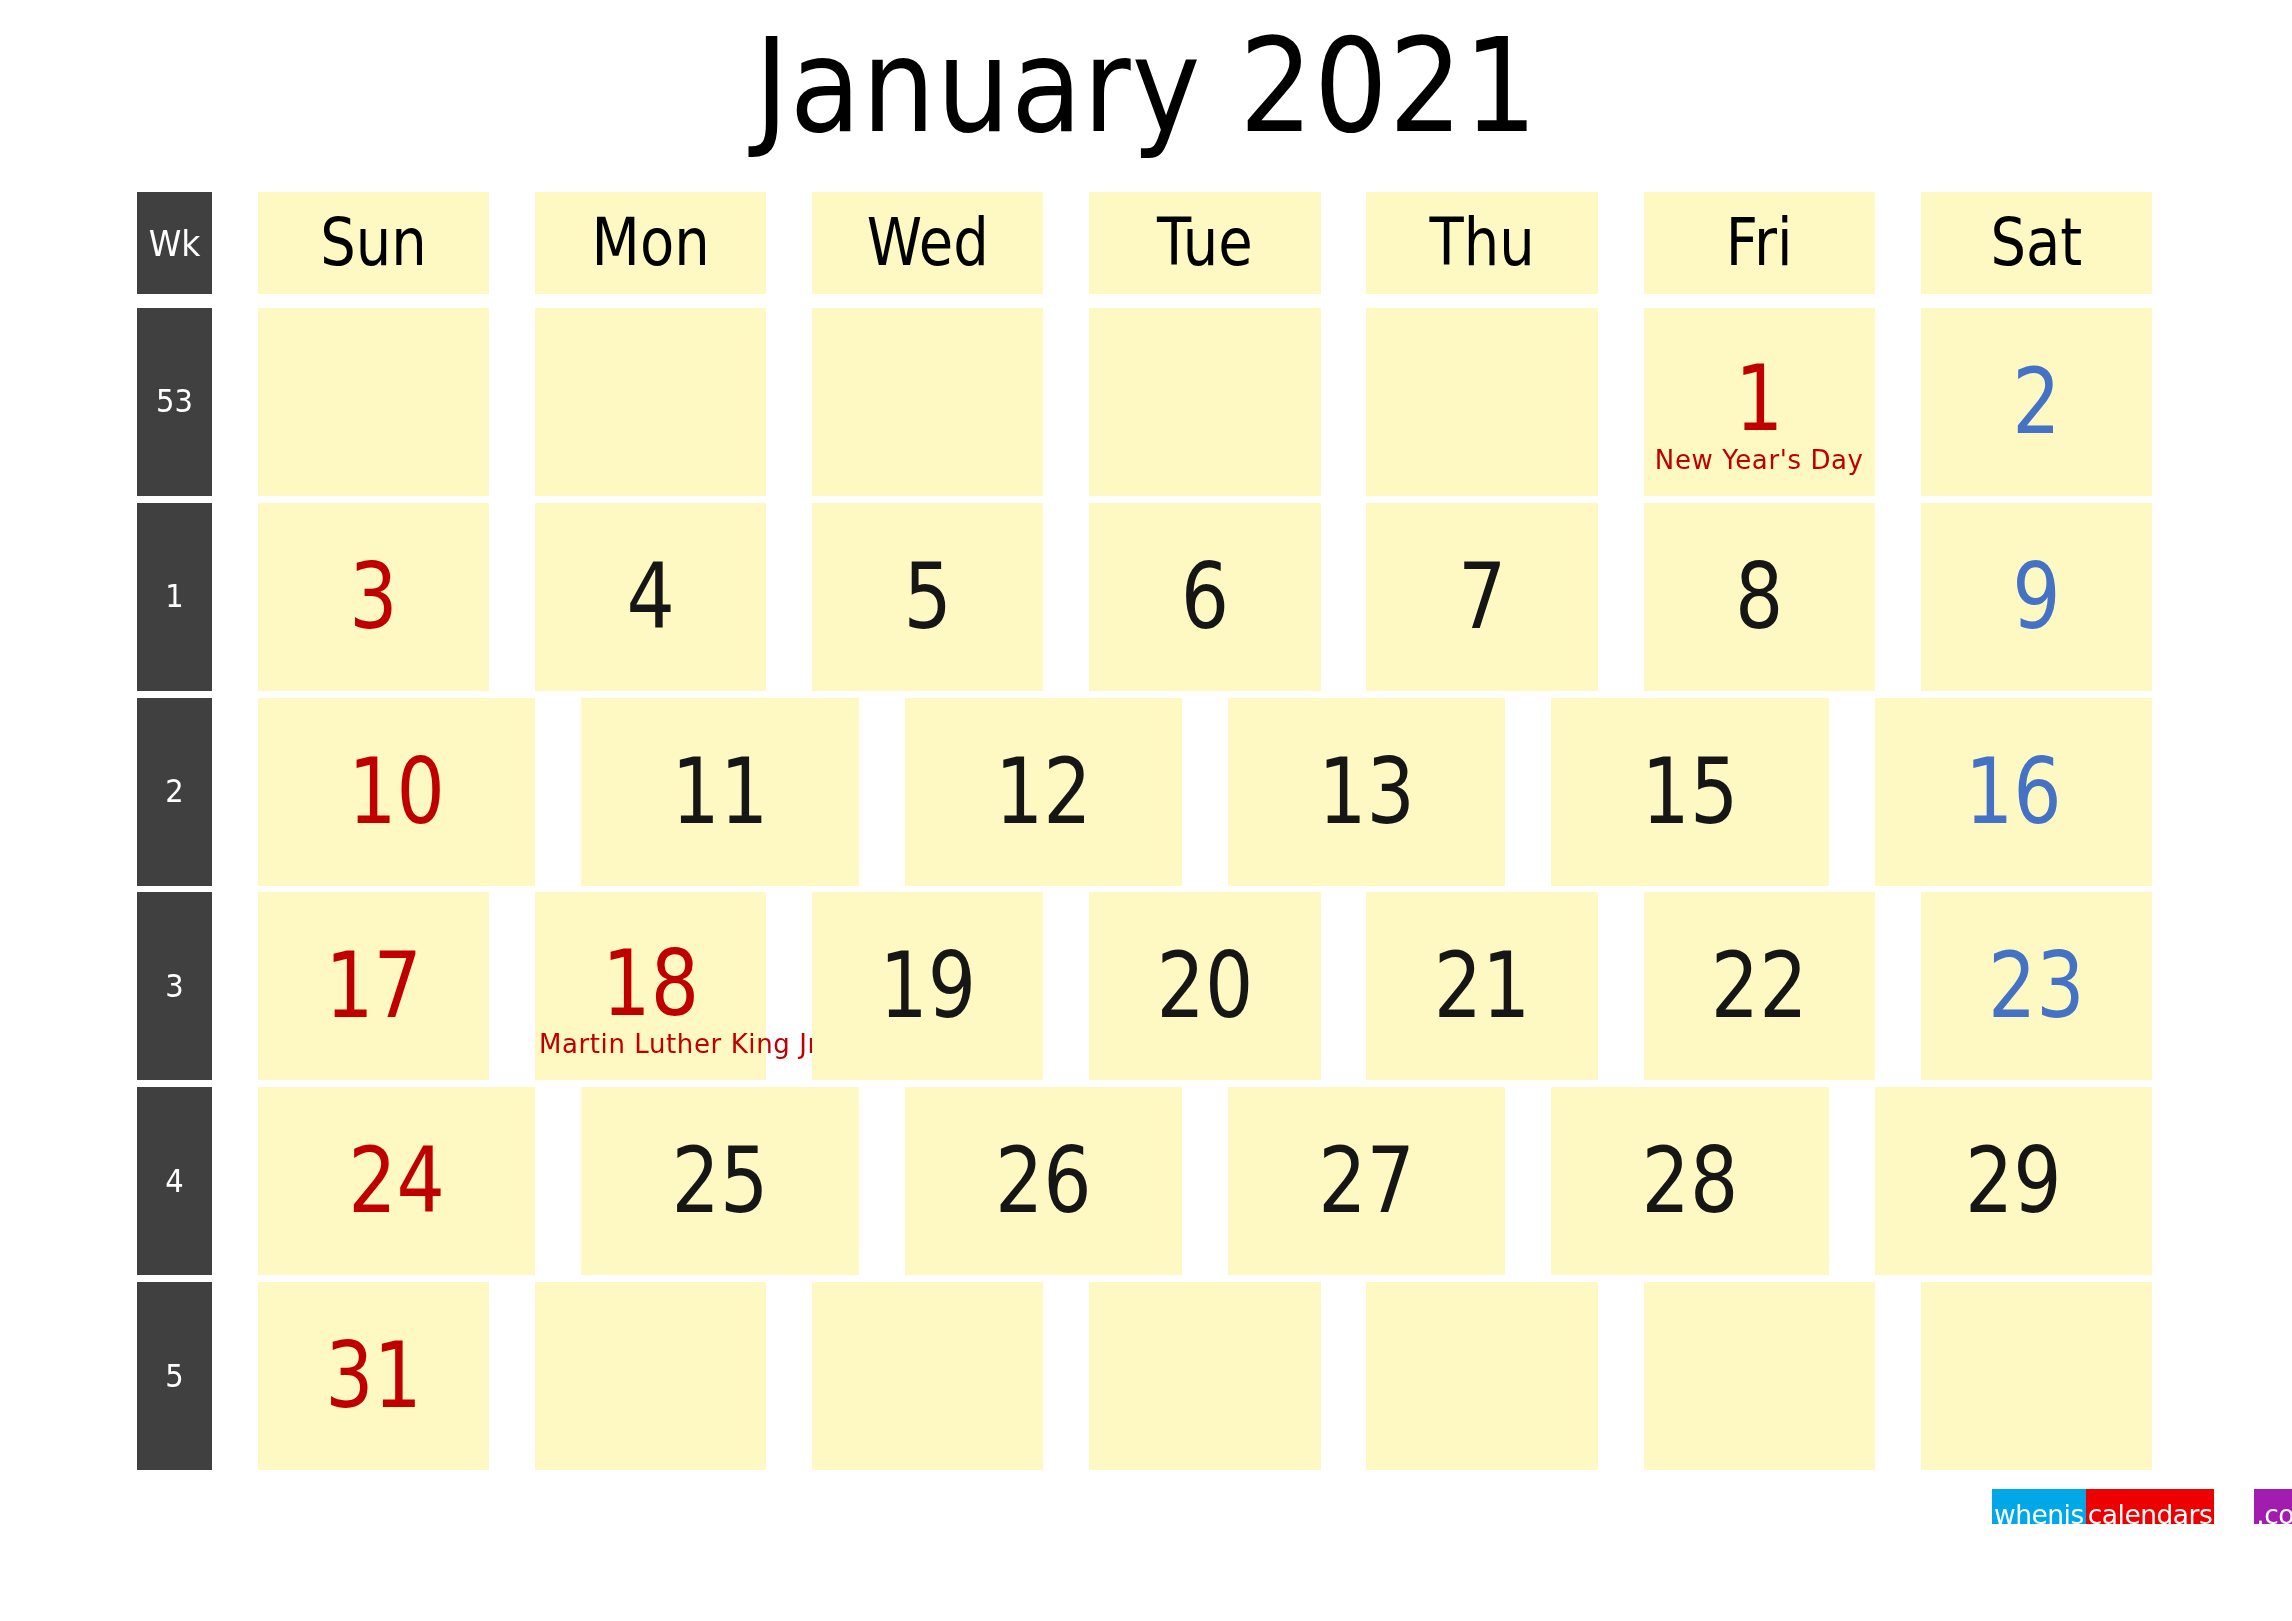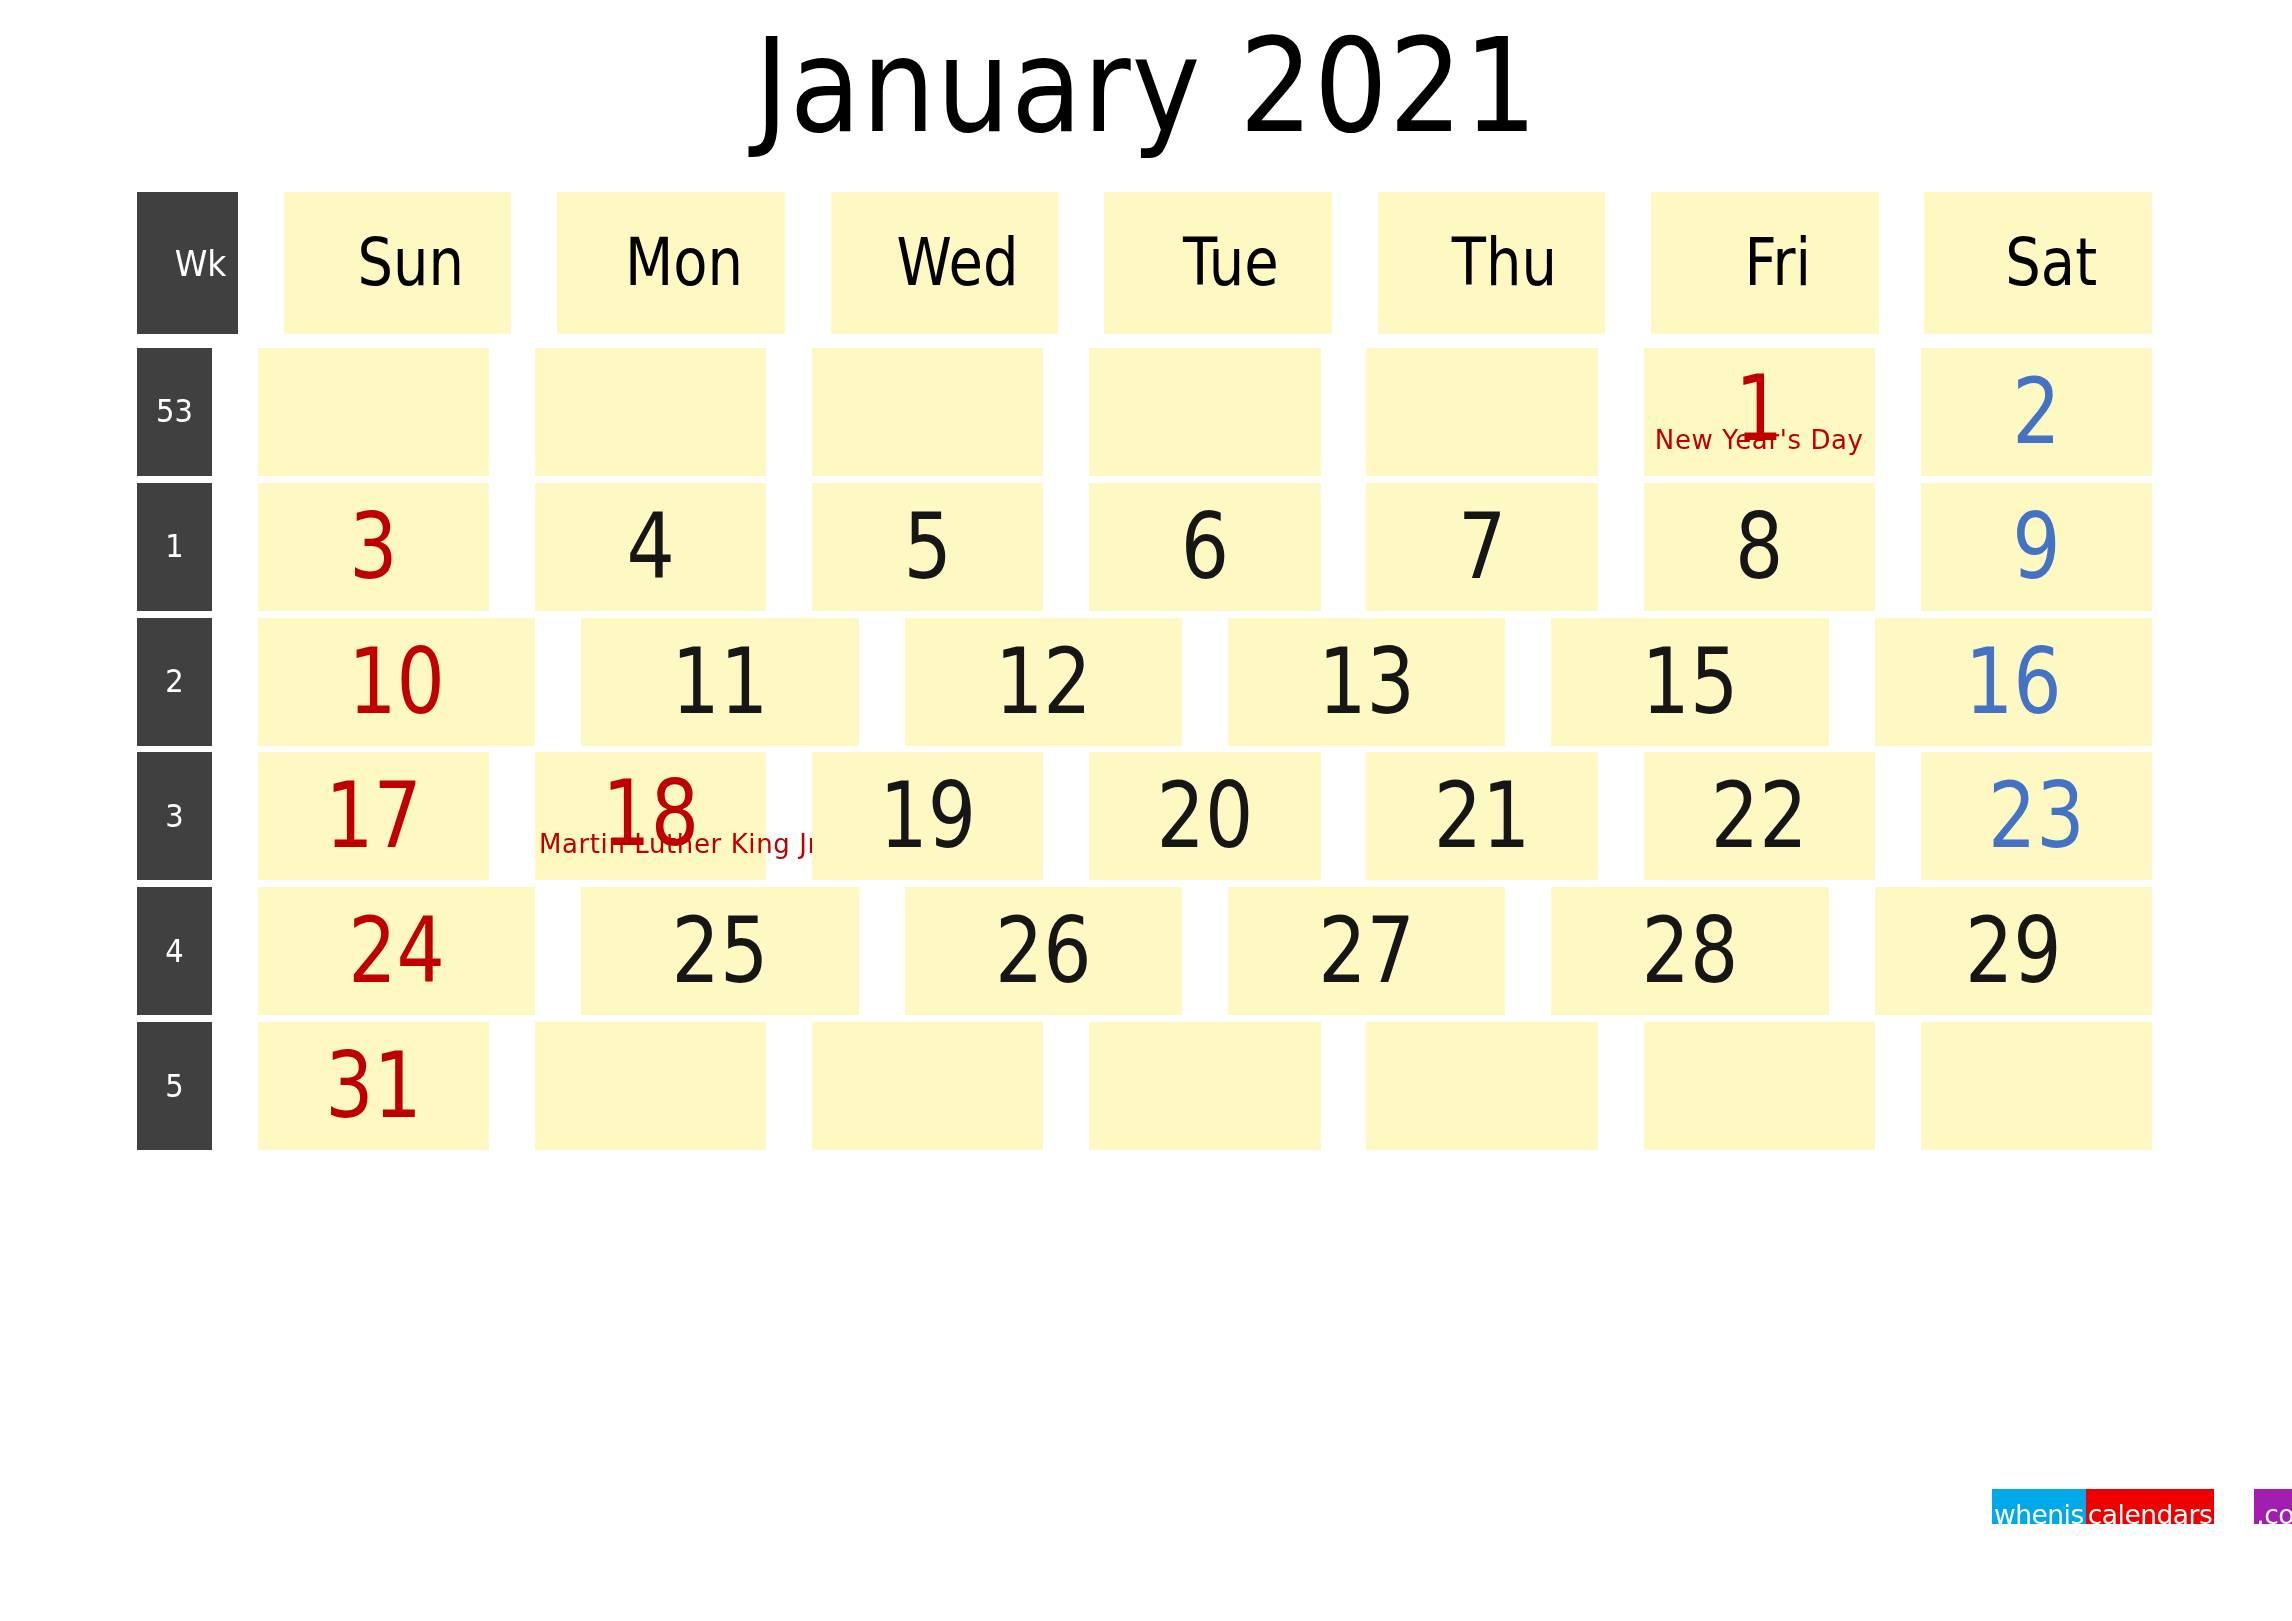--- a/index.html
+++ b/index.html
@@ -67,42 +67,41 @@
     display: flex;
     flex-direction: column;
     align-items: center;
     justify-content: center;
     margin-left: 39px;
   }
 
   
   #header-row .wk-cell,
   #header-row .day-cell {
-    height: 142px;
-    padding-left: 26px;
+    height: 102px;
   }
   .dow-label {
     font-family: "DejaVu Sans", sans-serif;
     font-size: 56px;
     color: #000000;
     transform: scaleY(1.18);
     line-height: 1;
   }
   .wk-head-label {
     font-family: "DejaVu Sans", sans-serif;
     font-size: 33px;
     color: #ffffff;
     transform: scaleY(1.1);
     line-height: 1;
   }
 
   
   .week-row .wk-cell,
   .week-row .day-cell {
-    height: 128px;
+    height: 188px;
   }
   .wk-num {
     font-family: "DejaVu Sans", sans-serif;
     font-size: 29px;
     color: #ffffff;
     transform: scaleY(1.1);
     line-height: 1;
   }
 
   .day-num {

